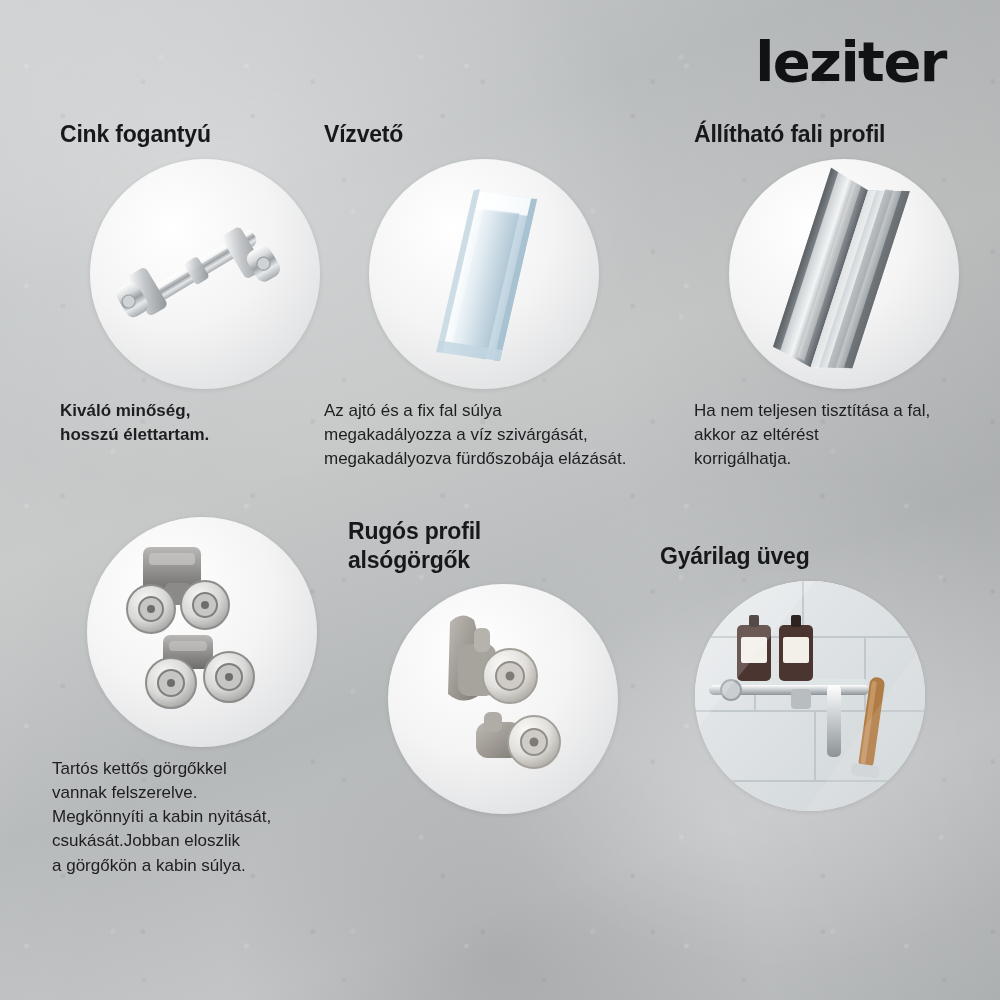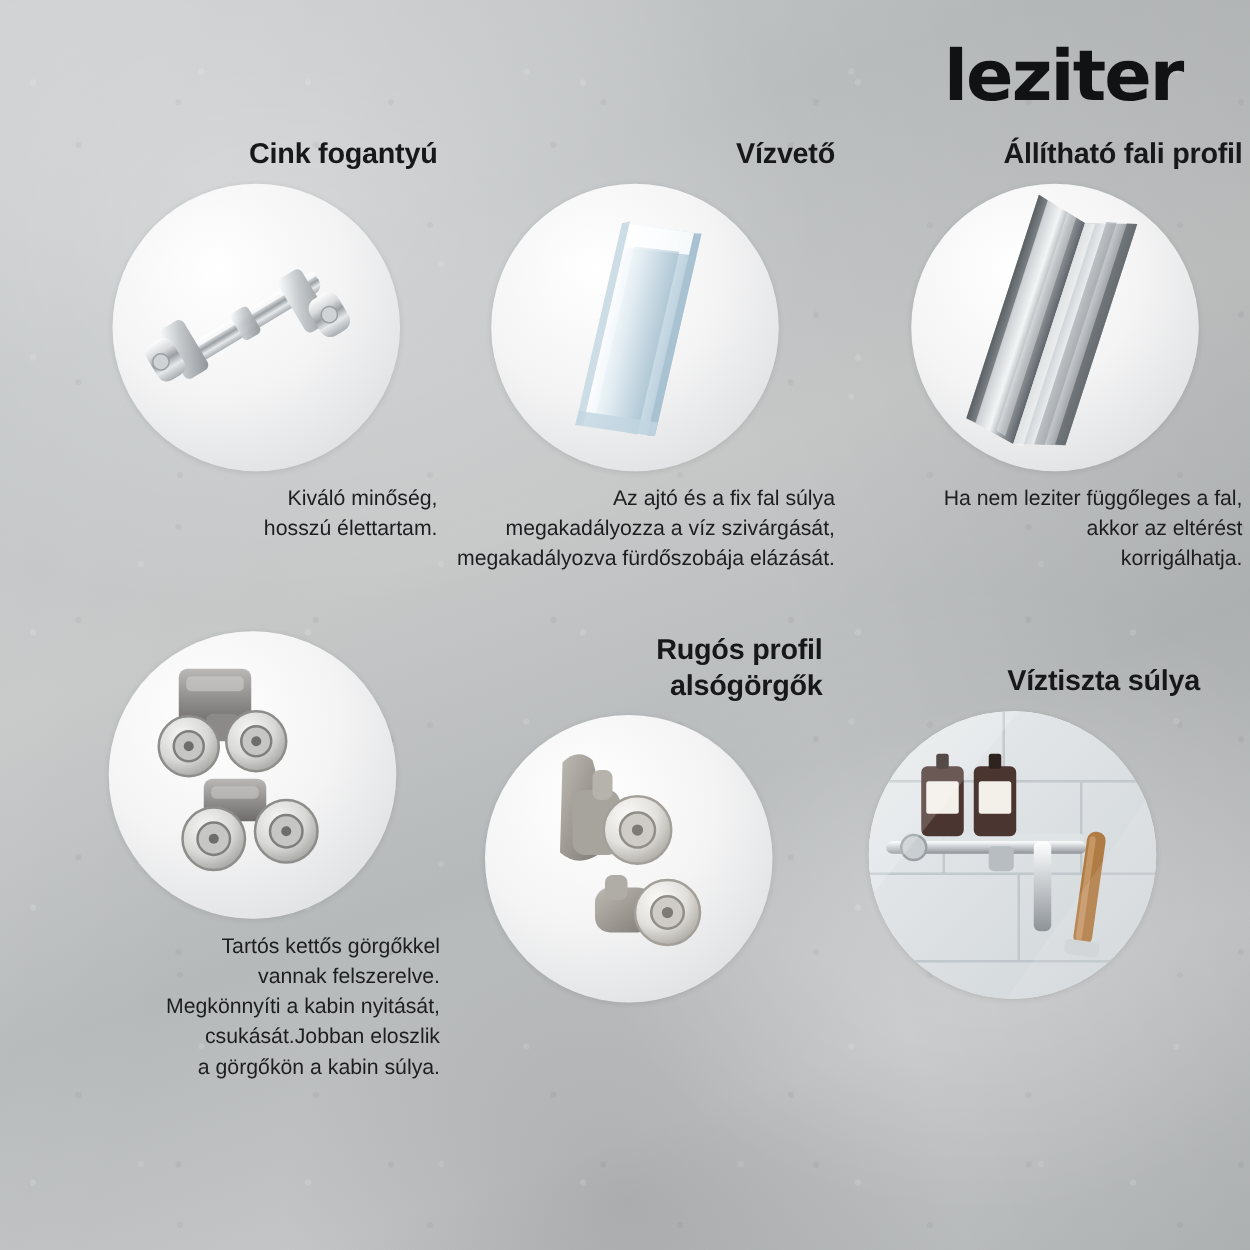--- a/index.html
+++ b/index.html
@@ -68,21 +68,22 @@
     letter-spacing: -1.5px;
     color: #111213;
     line-height: 1;
     font-family: "DejaVu Sans", sans-serif;
     margin-left: 32px;
   }
 
   
   .card {
     position: absolute;
-    text-align: right;
+    text-align: left;
+    margin-top: 12px;
   }
   .card-title {
     font-size: 23px;
     font-weight: bold;
     color: #171819;
     line-height: 1.24;
     margin: 0 0 10px 0;
     letter-spacing: -0.2px;
   }
   .card-desc {
@@ -99,21 +100,21 @@
     border-radius: 50%;
     overflow: hidden;
     position: relative;
     background: radial-gradient(circle at 36% 30%, #ffffff 0%, #f4f4f5 46%, #e2e3e4 78%, #d4d5d6 100%);
     box-shadow: 0 1px 5px rgba(0,0,0,0.10);
   }
   .photo svg { display: block; width: 100%; height: 100%; }
 
   
   .c1 { left: 60px;  top: 108px; width: 290px; }
-  .c2 { left: 348px; top: 108px; width: 320px; }
+  .c2 { left: 324px; top: 108px; width: 320px; }
   .c3 { left: 694px; top: 108px; width: 300px; }
   
   .c4 { left: 52px;  top: 505px; width: 300px; }
   .c5 { left: 348px; top: 505px; width: 310px; }
   .c6 { left: 660px; top: 530px; width: 300px; }
 </style>
 </head>
 <body>
 
 <div id="page">
@@ -147,21 +148,21 @@
             <rect x="30" y="84" width="24" height="33" rx="8" fill="url(#chrome1)"></rect>
             <circle cx="38" cy="100" r="6.5" fill="#cfd3d6" stroke="#9aa0a4" stroke-width="1.2"></circle>
 
             <rect x="150" y="92" width="22" height="50" rx="5" fill="url(#chrome2)"></rect>
             <rect x="160" y="120" width="26" height="34" rx="9" fill="url(#chrome1)"></rect>
             <circle cx="173" cy="137" r="6.5" fill="#cfd3d6" stroke="#9aa0a4" stroke-width="1.2"></circle>
             <rect x="104" y="96" width="16" height="25" rx="4" fill="url(#chrome2)" opacity="0.95"></rect>
           </g>
         </svg>
       </div>
-      <div class="card-desc" style="white-space: pre-line;">Kiváló minőség,
+      <div class="card-desc" style="white-space: pre-line; font-weight: bold;">Kiváló minőség,
 hosszú élettartam.</div>
     </div>
 
     <div class="card c2">
       <div class="card-title">Vízvető</div>
       <div class="photo">
         <svg viewBox="0 0 230 230" xmlns="http://www.w3.org/2000/svg">
           <defs>
             <linearGradient id="pvc" x1="0" y1="0" x2="1" y2="0">
               <stop offset="0%" stop-color="#ffffff"></stop>
@@ -211,21 +212,21 @@
             <path d="M70 18 L112 28 L112 214 L70 206 Z" fill="url(#steelA)"></path>
             <path d="M112 28 L152 16 L152 202 L112 214 Z" fill="url(#steelB)"></path>
             <path d="M112 28 L120 26 L120 213 L112 214 Z" fill="#ffffff" opacity="0.55"></path>
             <path d="M70 18 L78 20 L78 207 L70 206 Z" fill="#4e5458" opacity="0.6"></path>
             <path d="M144 18 L152 16 L152 202 L144 204 Z" fill="#60666a" opacity="0.75"></path>
             <path d="M96 24 L104 26 L104 210 L96 208 Z" fill="#ffffff" opacity="0.35"></path>
             <path d="M128 22 L136 20 L136 207 L128 209 Z" fill="#8d9398" opacity="0.5"></path>
           </g>
         </svg>
       </div>
-      <div class="card-desc" style="white-space: pre-line;">Ha nem leziter függőleges a fal,
+      <div class="card-desc" style="white-space: pre-line;">Ha nem teljesen tisztítása a fal,
 akkor az eltérést
 korrigálhatja.</div>
     </div>
 
     <div class="card c4">
       <div class="photo">
         <svg viewBox="0 0 230 230" xmlns="http://www.w3.org/2000/svg">
           <defs>
             <linearGradient id="grey1" x1="0" y1="0" x2="0" y2="1">
               <stop offset="0%" stop-color="#b9b8b6"></stop>
@@ -302,21 +303,21 @@
             <rect x="86" y="66" width="18" height="20" rx="6" fill="#b0aca6"></rect>
             <circle cx="136" cy="96" r="26" fill="url(#wheel2)" stroke="#a3a09a" stroke-width="2"></circle>
             <circle cx="136" cy="96" r="13" fill="#cfccc7" stroke="#918e88" stroke-width="2"></circle>
             <circle cx="136" cy="96" r="4.5" fill="#7e7b76"></circle>
           </g>
         </svg>
       </div>
     </div>
 
     <div class="card c6">
-      <div class="card-title">Víztiszta súlya</div>
+      <div class="card-title">Gyárilag üveg</div>
       <div class="photo">
         <svg viewBox="0 0 230 230" xmlns="http://www.w3.org/2000/svg">
           <defs>
             <linearGradient id="tile" x1="0" y1="0" x2="1" y2="1">
               <stop offset="0%" stop-color="#e9ecee"></stop>
               <stop offset="100%" stop-color="#cfd5d8"></stop>
             </linearGradient>
             <linearGradient id="bar" x1="0" y1="0" x2="0" y2="1">
               <stop offset="0%" stop-color="#ffffff"></stop>
               <stop offset="40%" stop-color="#cfd3d6"></stop>

